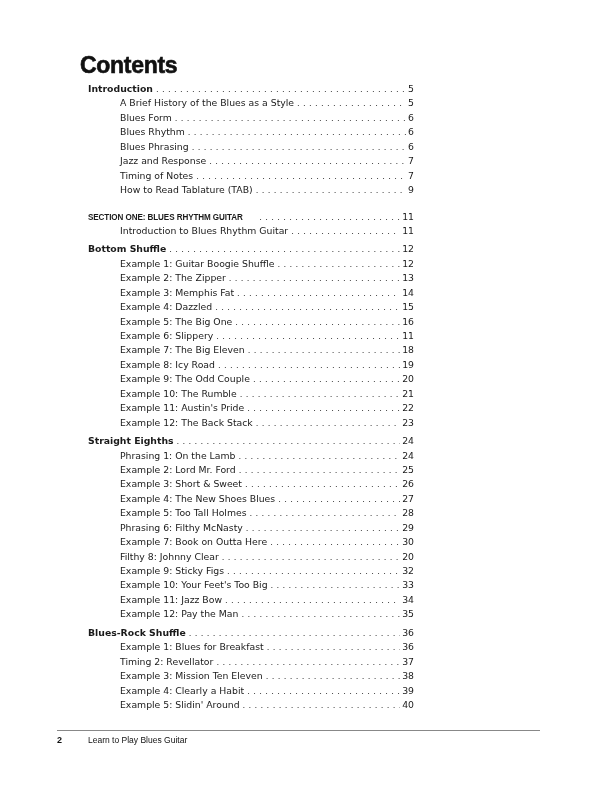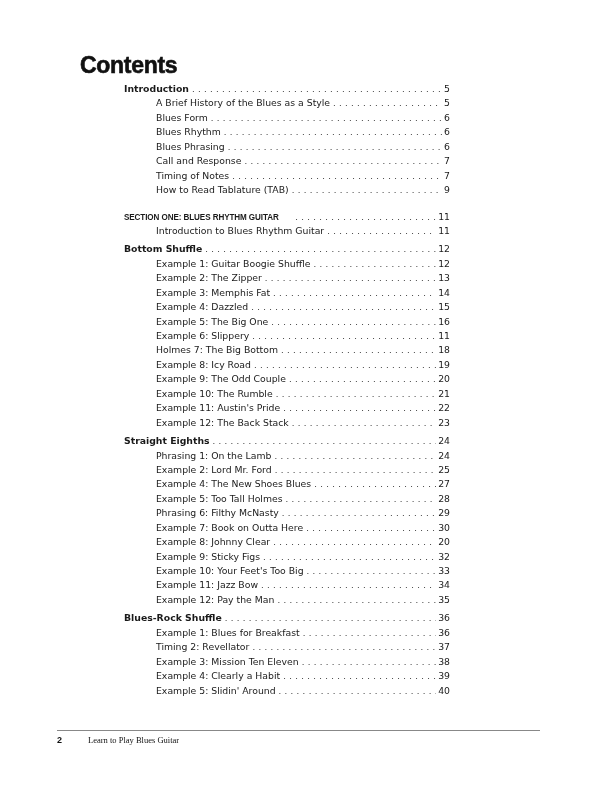--- a/index.html
+++ b/index.html
@@ -1,31 +1,31 @@
 <!DOCTYPE html>
 <html><head>
   <meta charset="utf-8">
   <style>
     html, body { margin: 0; padding: 0; background: #ffffff; }
     body { width: 612px; height: 800px; position: relative; overflow: hidden; color: #1a1a1a; font-family: "DejaVu Sans", sans-serif; }
     .title { position: absolute; left: 80px; top: 52px; font-family: "Liberation Sans", sans-serif; font-weight: 900; font-size: 23px; letter-spacing: -0.3px; color: #111; -webkit-text-stroke: 0.6px #111; margin: 0; }
-    .toc { position: absolute; left: 88px; top: 82px; width: 326px; margin-left: 36px; }
+    .toc { position: absolute; left: 88px; top: 82px; width: 326px; }
     .group { margin-bottom: 4px; }
     .group.gap-large { margin-bottom: 12px; }
     .row { display: flex; align-items: baseline; height: 14.45px; font-size: 9.3px; line-height: 14.45px; white-space: nowrap; }
     .row.sub { padding-left: 32px; }
     .row .label { flex: 0 0 auto; }
     .row.head .label { font-weight: bold; }
     .row.section .label { font-family: "Liberation Sans", sans-serif; font-weight: bold; font-size: 8.8px; letter-spacing: -0.1px; transform: scaleX(0.92); transform-origin: left; display: inline-block; }
     .row .leader { flex: 1 1 auto; overflow: hidden; margin: 0 2px 0 3px; color: #333; letter-spacing: 2.3px; font-size: 8.5px; }
     .row .leader::before { content: ". . . . . . . . . . . . . . . . . . . . . . . . . . . . . . . . . . . . . . . . . . . . . . . . . . . . . . . . . . . . . . . . . . . . . . . . . . . . . . . . . . . . . . . . . . . . . . . . . . . . . . . . . . . . . . . . . . . ."; letter-spacing: 0; word-spacing: 0.6px; }
     .row .page { flex: 0 0 auto; text-align: right; }
     .footer-rule { position: absolute; left: 57px; top: 730px; width: 483px; height: 0; border-top: 1px solid #888; }
     .footer-num { position: absolute; left: 57px; top: 735px; font-family: "Liberation Sans", sans-serif; font-weight: bold; font-size: 9px; color: #111; }
-    .footer-title { position: absolute; left: 88px; top: 735px; font-family: Liberation Serif, serif; font-size: 8.5px; color: #111; }
+    .footer-title { position: absolute; left: 88px; top: 735px; font-family: Liberation Sans, sans-serif; font-size: 8.5px; color: #111; }
   </style>
 </head>
 <body>
 
 <h1 class="title">Contents</h1>
 
 <div class="toc" id="toc">
     <div class="group gap-large">
       <div class="row head">
         <span class="label">Introduction</span>
@@ -46,21 +46,21 @@
         <span class="label">Blues Rhythm</span>
         <span class="leader"></span>
         <span class="page">6</span>
       </div>
       <div class="row sub">
         <span class="label">Blues Phrasing</span>
         <span class="leader"></span>
         <span class="page">6</span>
       </div>
       <div class="row sub">
-        <span class="label">Call and Response</span>
+        <span class="label">Jazz and Response</span>
         <span class="leader"></span>
         <span class="page">7</span>
       </div>
       <div class="row sub">
         <span class="label">Timing of Notes</span>
         <span class="leader"></span>
         <span class="page">7</span>
       </div>
       <div class="row sub">
         <span class="label">How to Read Tablature (TAB)</span>
@@ -110,21 +110,21 @@
         <span class="label">Example 5: The Big One</span>
         <span class="leader"></span>
         <span class="page">16</span>
       </div>
       <div class="row sub">
         <span class="label">Example 6: Slippery</span>
         <span class="leader"></span>
         <span class="page">11</span>
       </div>
       <div class="row sub">
-        <span class="label">Holmes 7: The Big Bottom</span>
+        <span class="label">Example 7: The Big Eleven</span>
         <span class="leader"></span>
         <span class="page">18</span>
       </div>
       <div class="row sub">
         <span class="label">Example 8: Icy Road</span>
         <span class="leader"></span>
         <span class="page">19</span>
       </div>
       <div class="row sub">
         <span class="label">Example 9: The Odd Couple</span>
@@ -157,41 +157,46 @@
         <span class="label">Phrasing 1: On the Lamb</span>
         <span class="leader"></span>
         <span class="page">24</span>
       </div>
       <div class="row sub">
         <span class="label">Example 2: Lord Mr. Ford</span>
         <span class="leader"></span>
         <span class="page">25</span>
       </div>
       <div class="row sub">
+        <span class="label">Example 3: Short &amp; Sweet</span>
+        <span class="leader"></span>
+        <span class="page">26</span>
+      </div>
+      <div class="row sub">
         <span class="label">Example 4: The New Shoes Blues</span>
         <span class="leader"></span>
         <span class="page">27</span>
       </div>
       <div class="row sub">
         <span class="label">Example 5: Too Tall Holmes</span>
         <span class="leader"></span>
         <span class="page">28</span>
       </div>
       <div class="row sub">
         <span class="label">Phrasing 6: Filthy McNasty</span>
         <span class="leader"></span>
         <span class="page">29</span>
       </div>
       <div class="row sub">
         <span class="label">Example 7: Book on Outta Here</span>
         <span class="leader"></span>
         <span class="page">30</span>
       </div>
       <div class="row sub">
-        <span class="label">Example 8: Johnny Clear</span>
+        <span class="label">Filthy 8: Johnny Clear</span>
         <span class="leader"></span>
         <span class="page">20</span>
       </div>
       <div class="row sub">
         <span class="label">Example 9: Sticky Figs</span>
         <span class="leader"></span>
         <span class="page">32</span>
       </div>
       <div class="row sub">
         <span class="label">Example 10: Your Feet's Too Big</span>

